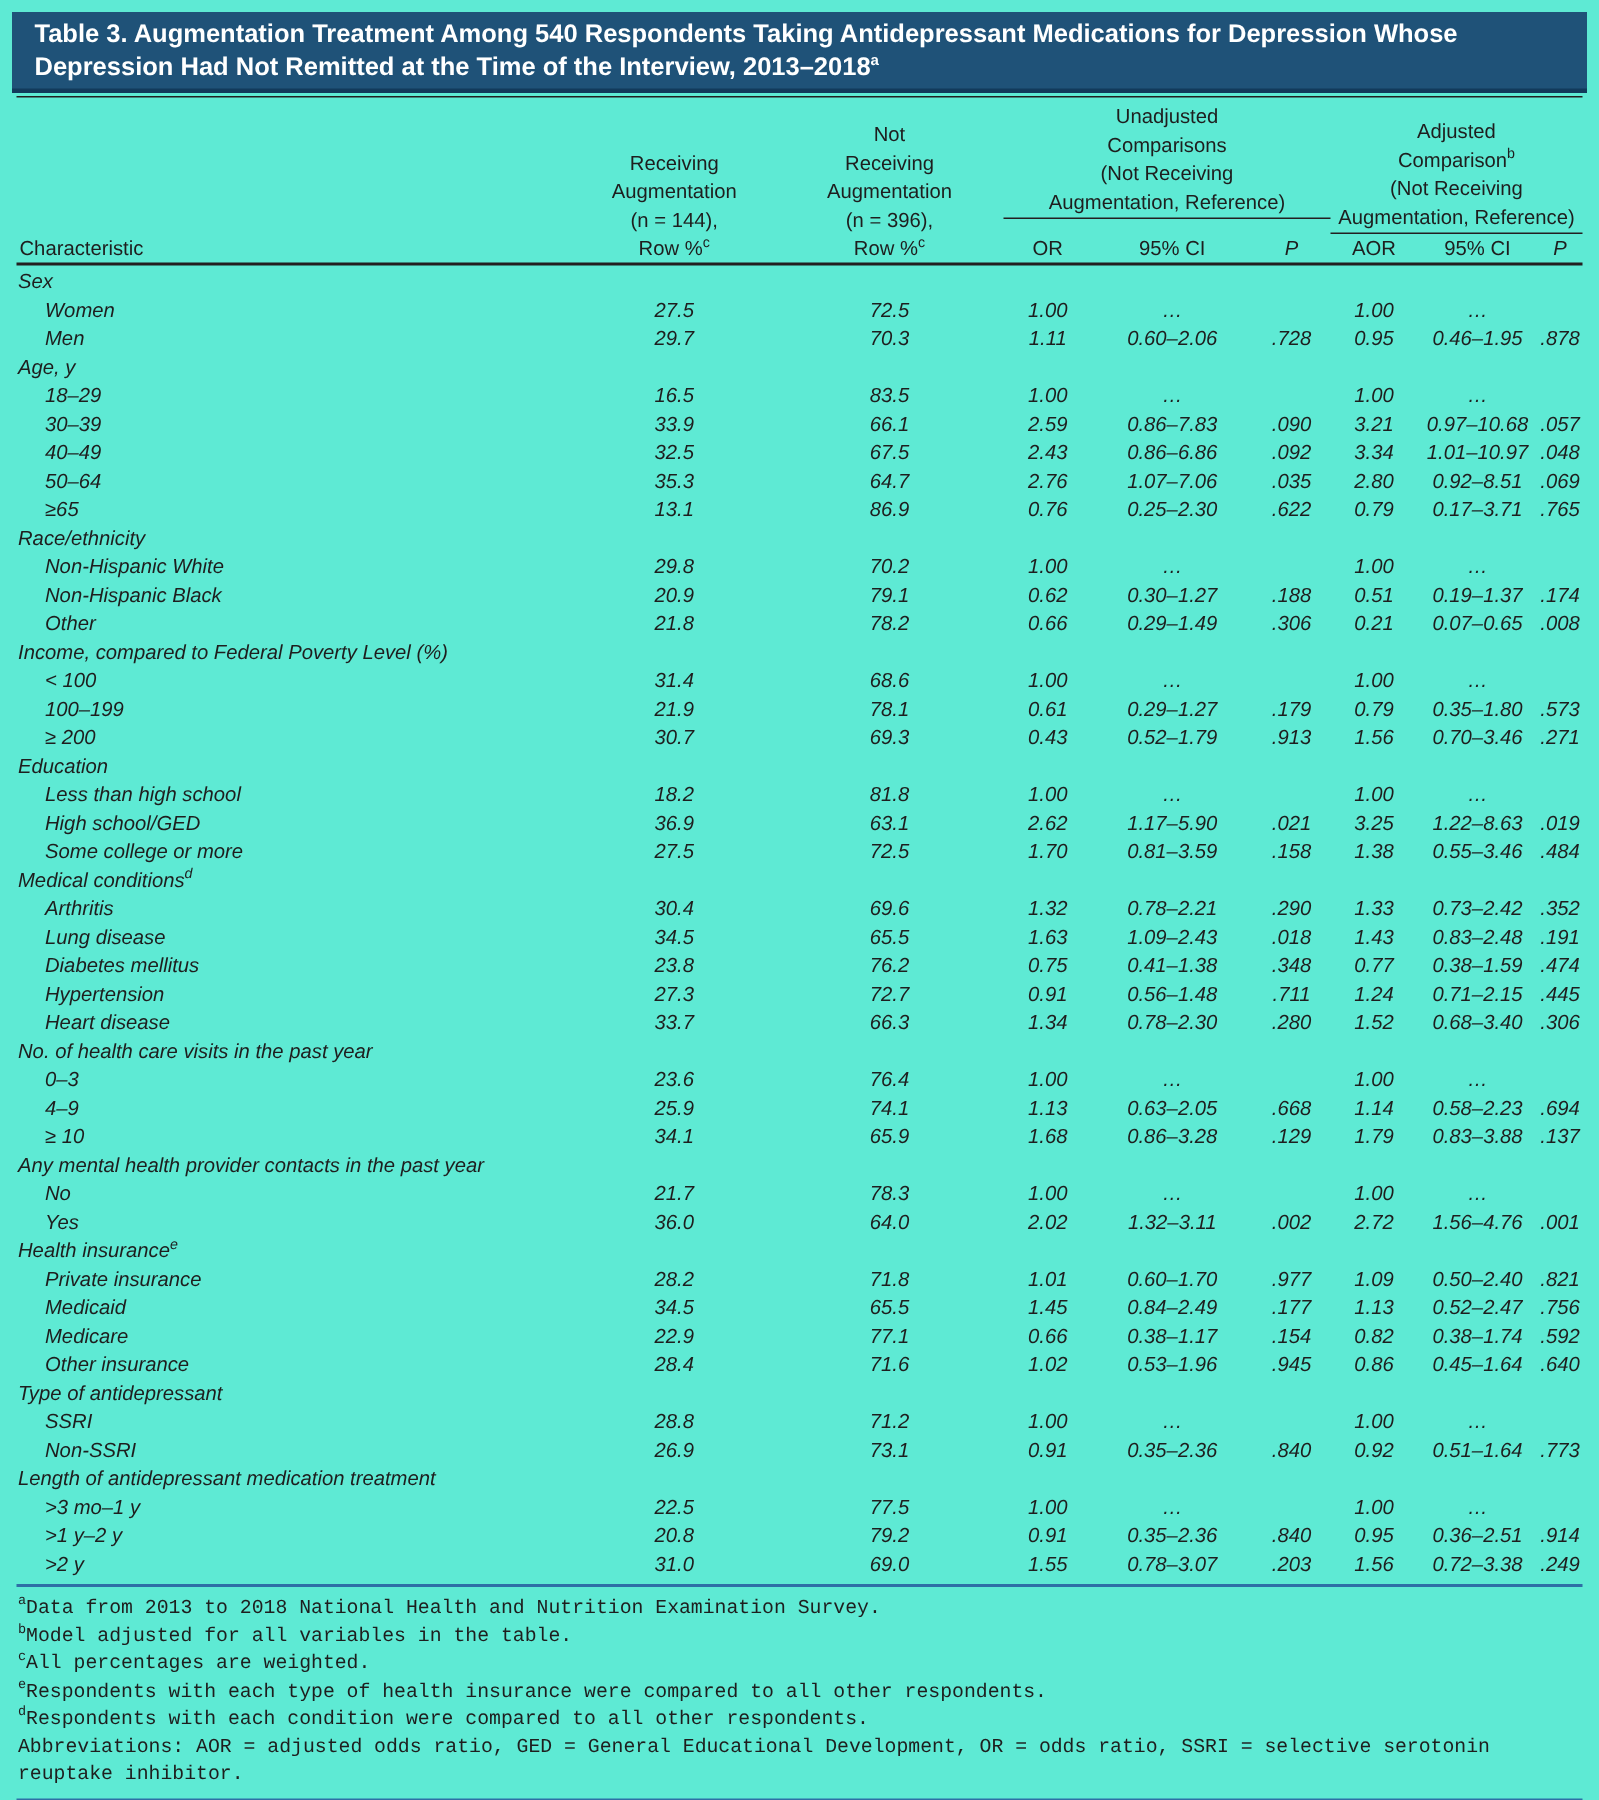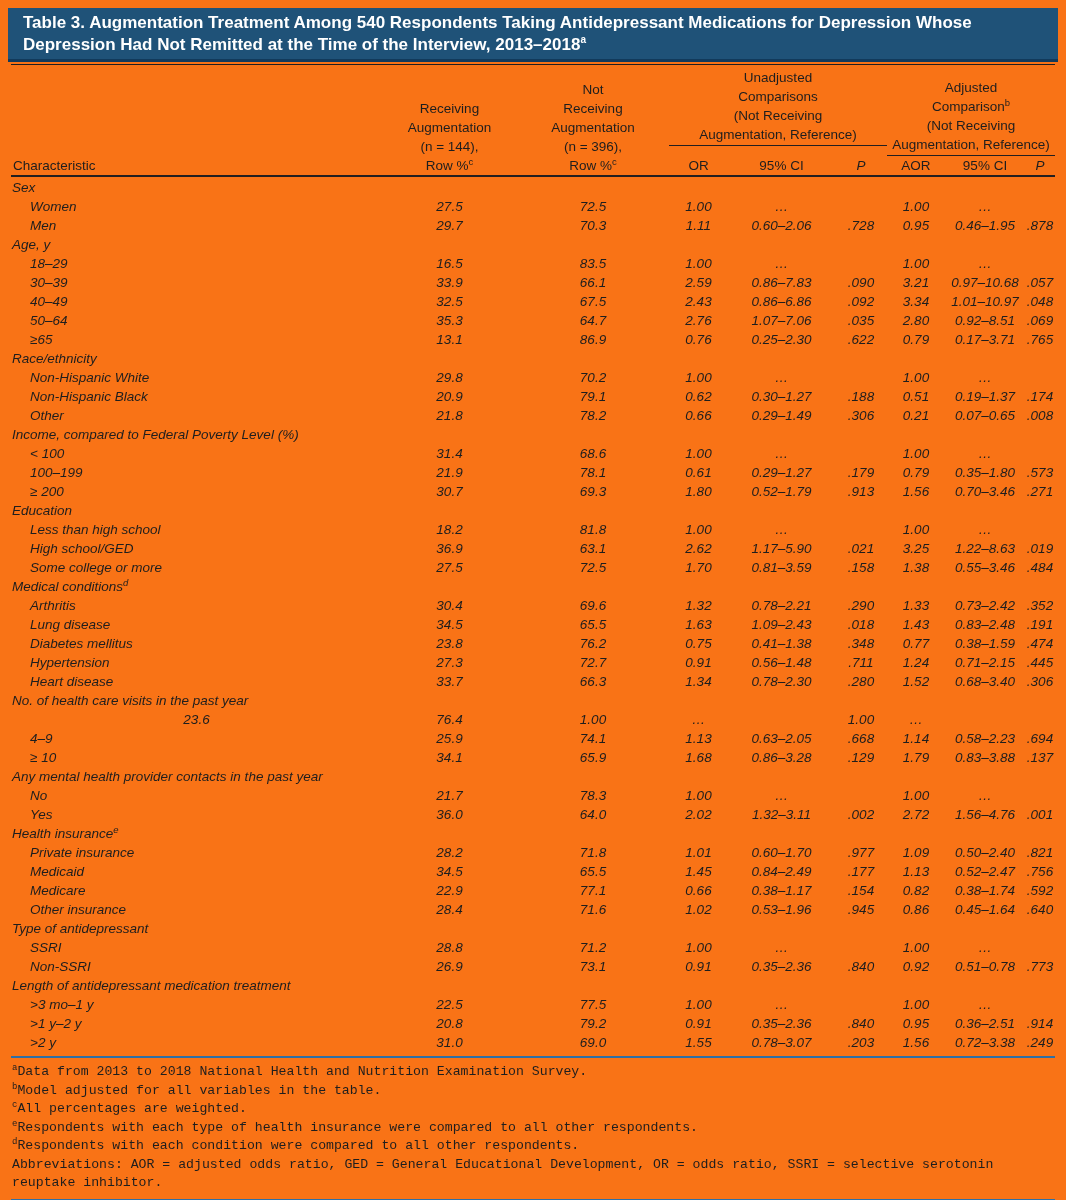--- a/index.html
+++ b/index.html
@@ -6,21 +6,21 @@
     --title-bar:#1f5278;
     --title-bar-border:#123a5b;
     --blue:#2e6fa6;
     --black:#231f20;
     --text:#1e1e1e;
     --cols:371px 135px 152px 59px 107px 52px 58px 80px 30px;
   }
   *{box-sizing:border-box;margin:0;padding:0;}
   body{margin:0;background:#ffffff;}
   .page{
-    width:1066px;height:1200px;background:#f97316;position:relative;
+    width:1066px;height:1200px;background:#5eead4;position:relative;
     font-family:"Liberation Sans",sans-serif;color:var(--text);overflow:hidden;
   }
   .title-bar{
     margin:8px 8px 0 8px;background:var(--title-bar);
     border-bottom:3px solid var(--title-bar-border);
     color:#ffffff;font-weight:700;font-size:17px;line-height:22px;
     padding:4px 16px 3px 15px;min-height:52px;
   }
   .title-bar sup{font-size:10px;line-height:0;}
   .table-wrap{margin:2px 11px 0 11px;border-top:1px solid var(--black);}
@@ -243,21 +243,21 @@
           <div class="cell">0.29–1.27</div>
           <div class="cell">.179</div>
           <div class="cell">0.79</div>
           <div class="cell">0.35–1.80</div>
           <div class="cell">.573</div>
         </div>
         <div class="trow data">
           <div class="cell lab">≥ 200</div>
           <div class="cell">30.7</div>
           <div class="cell">69.3</div>
-          <div class="cell">1.80</div>
+          <div class="cell">0.43</div>
           <div class="cell">0.52–1.79</div>
           <div class="cell">.913</div>
           <div class="cell">1.56</div>
           <div class="cell">0.70–3.46</div>
           <div class="cell">.271</div>
         </div>
         <div class="trow section"><span>Education</span></div>
         <div class="trow data">
           <div class="cell lab">Less than high school</div>
           <div class="cell">18.2</div>
@@ -342,20 +342,21 @@
           <div class="cell">66.3</div>
           <div class="cell">1.34</div>
           <div class="cell">0.78–2.30</div>
           <div class="cell">.280</div>
           <div class="cell">1.52</div>
           <div class="cell">0.68–3.40</div>
           <div class="cell">.306</div>
         </div>
         <div class="trow section"><span>No. of health care visits in the past year</span></div>
         <div class="trow data">
+          <div class="cell lab">0–3</div>
           <div class="cell">23.6</div>
           <div class="cell">76.4</div>
           <div class="cell">1.00</div>
           <div class="cell">…</div>
           <div class="cell"></div>
           <div class="cell">1.00</div>
           <div class="cell">…</div>
           <div class="cell"></div>
         </div>
         <div class="trow data">
@@ -461,21 +462,21 @@
           <div class="cell"></div>
         </div>
         <div class="trow data">
           <div class="cell lab">Non-SSRI</div>
           <div class="cell">26.9</div>
           <div class="cell">73.1</div>
           <div class="cell">0.91</div>
           <div class="cell">0.35–2.36</div>
           <div class="cell">.840</div>
           <div class="cell">0.92</div>
-          <div class="cell">0.51–0.78</div>
+          <div class="cell">0.51–1.64</div>
           <div class="cell">.773</div>
         </div>
         <div class="trow section"><span>Length of antidepressant medication treatment</span></div>
         <div class="trow data">
           <div class="cell lab">&gt;3 mo–1 y</div>
           <div class="cell">22.5</div>
           <div class="cell">77.5</div>
           <div class="cell">1.00</div>
           <div class="cell">…</div>
           <div class="cell"></div>

